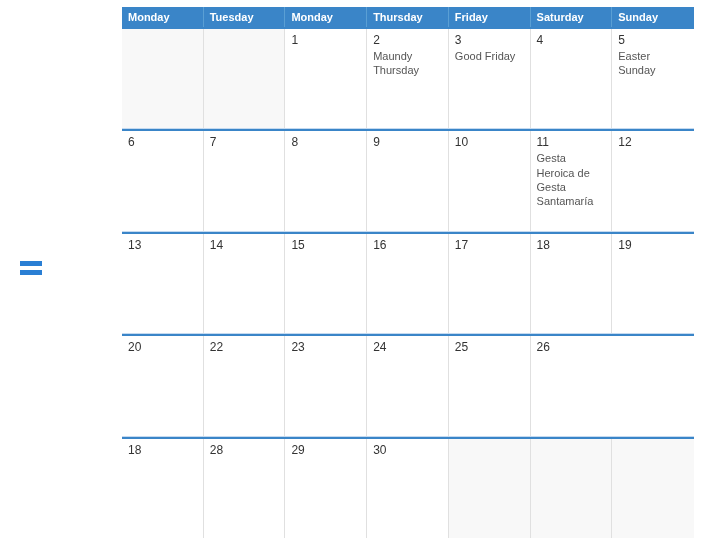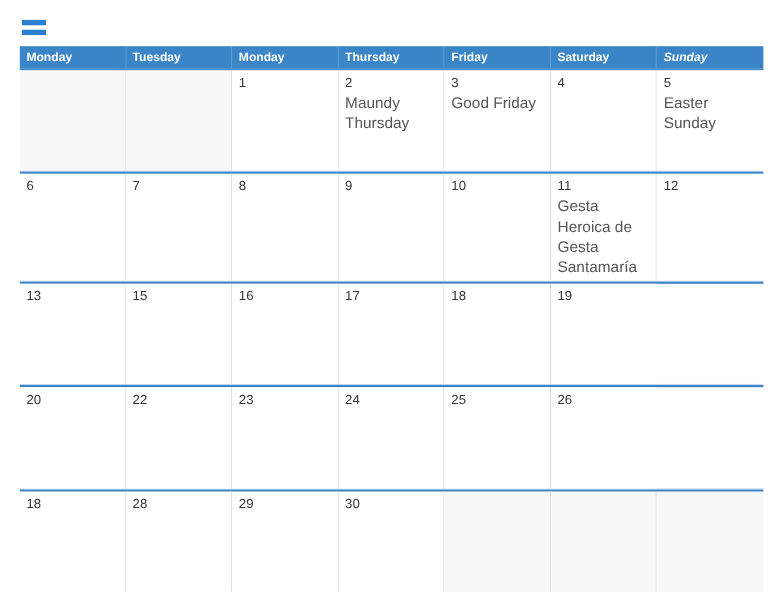--- a/index.html
+++ b/index.html
@@ -7,23 +7,22 @@
       font-family: Arial, sans-serif;
       background: #fff;
       width: 712px;
       height: 550px;
       overflow: hidden;
     }
     .page {
       width: 712px;
       height: 550px;
       background: #fff;
-      padding: 18px 18px 12px 18px;
-      display: flex;
-      flex-direction: column;
+      padding: 7px 18px 12px 18px;
+      display: flex;
       justify-content: space-between;
     }
     .header {
       display: flex;
       align-items: center;
       justify-content: space-between;
       margin-bottom: 10px;
     }
     .logo {
       display: flex;
@@ -78,21 +77,20 @@
     }
     .cal-header-cell {
       color: #fff;
       font-size: 11px;
       font-weight: bold;
       padding: 4px 6px;
       border-right: 1px solid #5a9fd4;
     }
     .cal-header-cell:last-child {
       border-right: none;
-      font-style: italic;
     }
     .cal-body {
       display: flex;
       flex-direction: column;
       flex: 1;
     }
     .cal-week {
       display: grid;
       grid-template-columns: repeat(7, 1fr);
       flex: 1;
@@ -118,21 +116,21 @@
       background: #f8f8f8;
     }
     .day-num {
       font-size: 12px;
       font-weight: normal;
       color: #333;
       display: block;
       margin-bottom: 2px;
     }
     .holiday {
-      font-size: 14px;
+      font-size: 11px;
       color: #555;
       line-height: 1.3;
     }
     .top-border {
       border-top: 2px solid #3a85c8;
     }
   </style>
 </head>
 <body>
 
@@ -196,20 +194,23 @@
           <div class="cal-cell"><span class="day-num">11</span><span class="holiday">Gesta Heroica de Gesta Santamaría</span></div>
           <div class="cal-cell">
             <span class="day-num">12</span>
           </div>
         </div>
         <div class="cal-week top-border">
           <div class="cal-cell">
             <span class="day-num">13</span>
           </div>
           <div class="cal-cell">
+            <span class="day-num">14</span>
+          </div>
+          <div class="cal-cell">
             <span class="day-num">15</span>
           </div>
           <div class="cal-cell">
             <span class="day-num">16</span>
           </div>
           <div class="cal-cell">
             <span class="day-num">17</span>
           </div>
           <div class="cal-cell">
             <span class="day-num">18</span>

